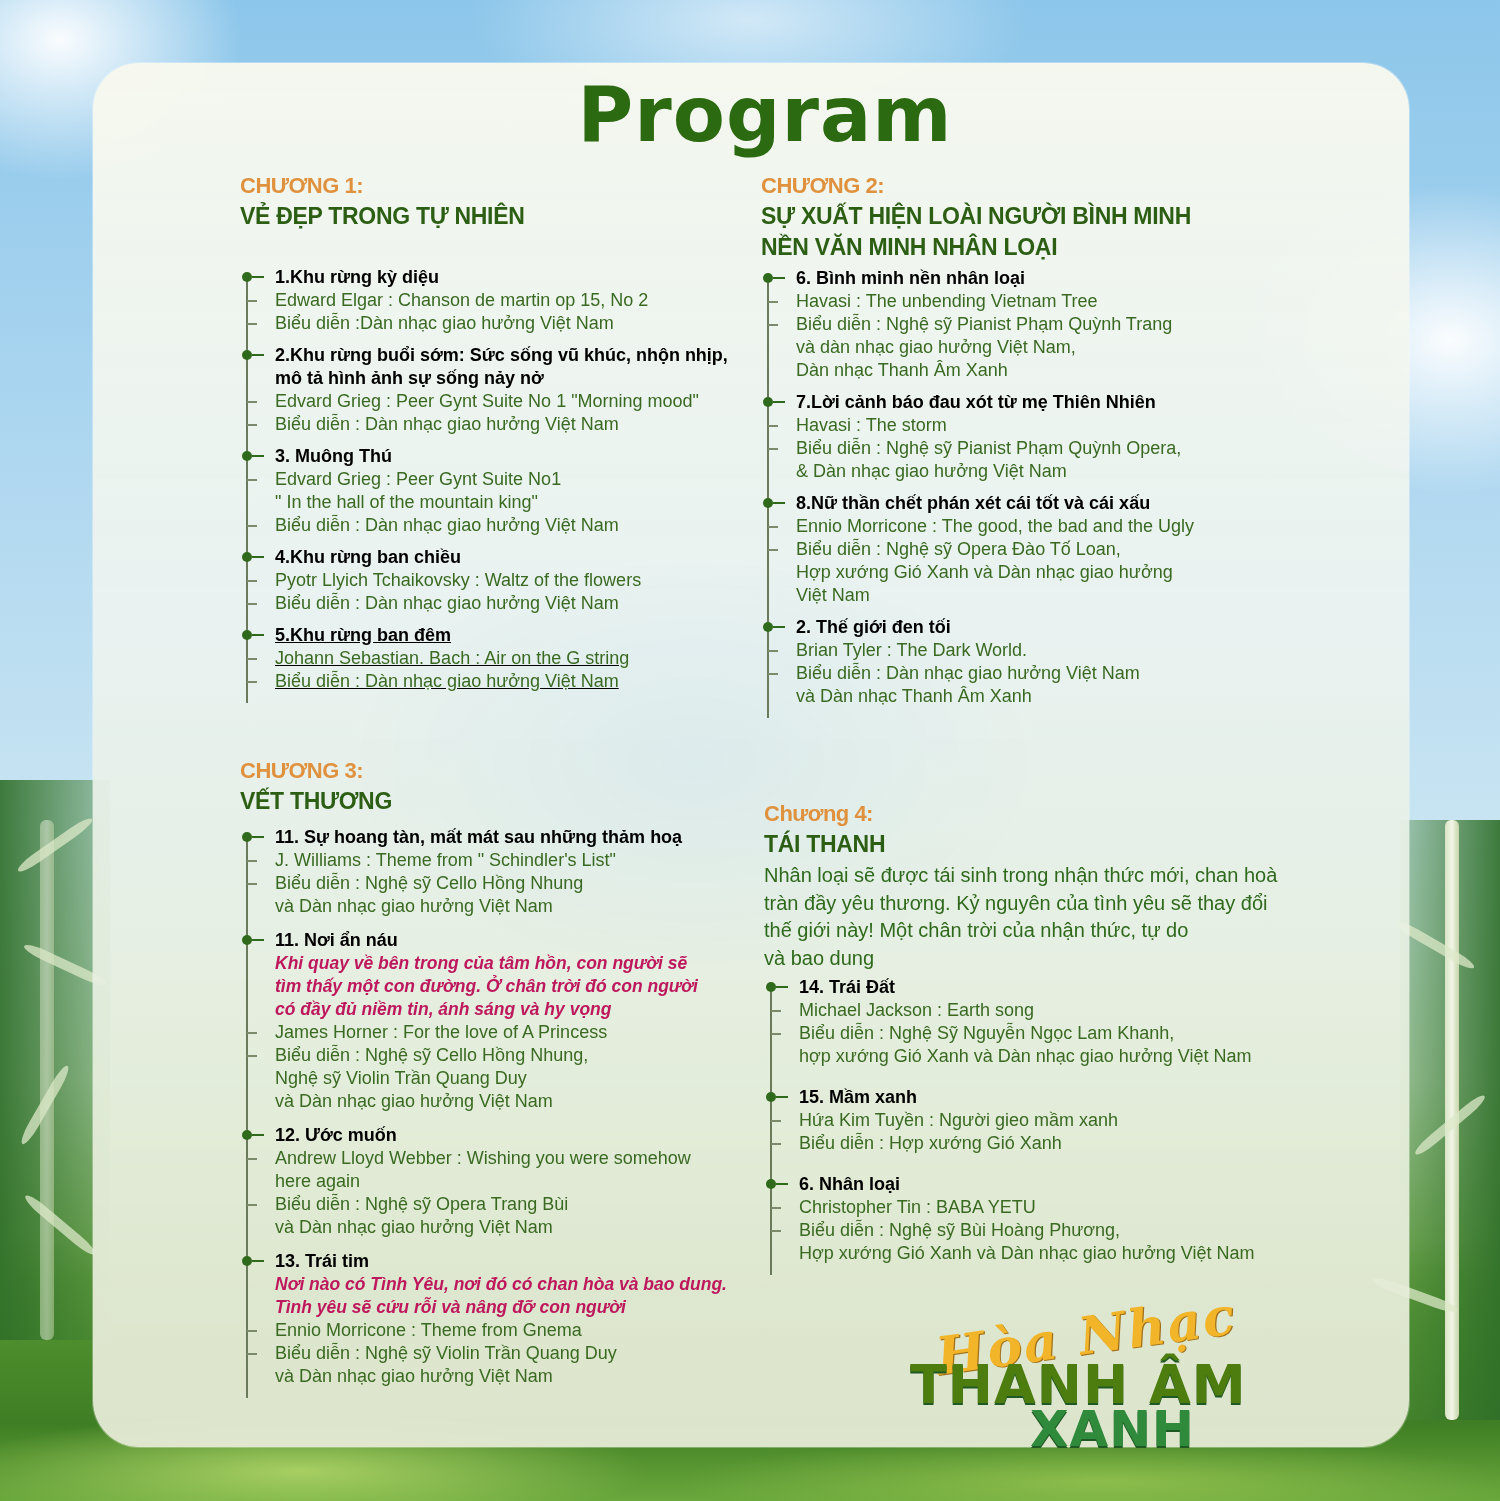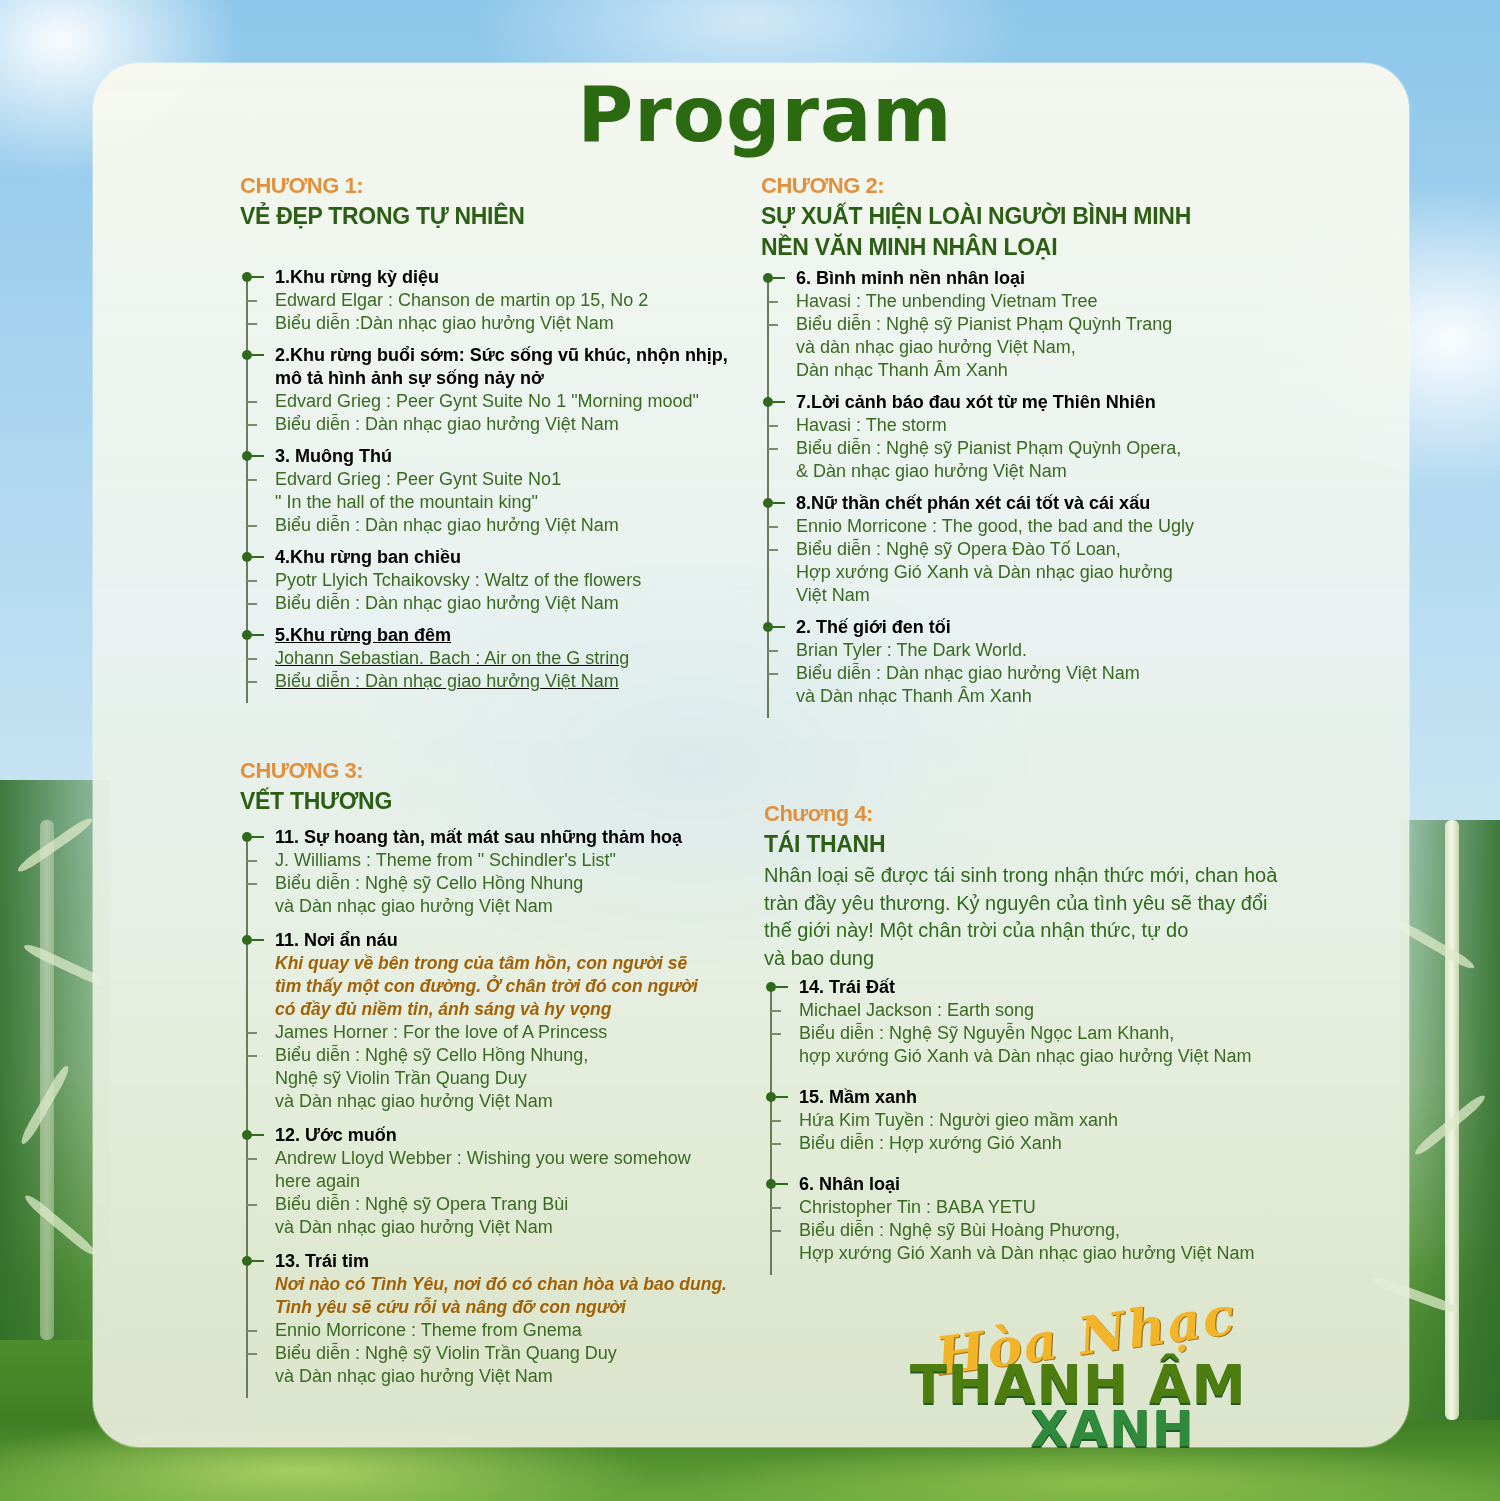--- a/index.html
+++ b/index.html
@@ -59,21 +59,21 @@
   .item .dot {
     position:absolute; left:-1px; top:6px; width:10px; height:10px; border-radius:50%; background:#2f6a1c;
   }
   .item .dot::after {
     content:""; position:absolute; left:10px; top:4px; width:12px; height:1.5px; background:#2f6a1c;
   }
   .item .tick {
     position:absolute; left:4px; width:10px; height:1.5px; background:#7a8a6a;
   }
   .item-title { font-size:18px; font-weight:bold; color:#000000; line-height:23px; }
-  .item-note { font-size:17.5px; font-weight:bold; font-style:italic; color:#a16207; line-height:23px; }
+  .item-note { font-size:17.5px; font-weight:bold; font-style:italic; color:#be185d; line-height:23px; }
   .line { font-size:18px; color:#3a6a22; line-height:23px; white-space:nowrap; }
 
   .logo {
     position:absolute; left:905px; top:1305px; width:410px; height:150px;
   }
   .logo-script {
     position:absolute; left:30px; top:0; font-family:"DejaVu Serif", serif; font-style:italic; font-weight:bold;
     font-size:52px; color:#f2b52a; transform:rotate(-8deg); letter-spacing:2px;
     text-shadow:1px 1px 0 #a0701a;
   }

